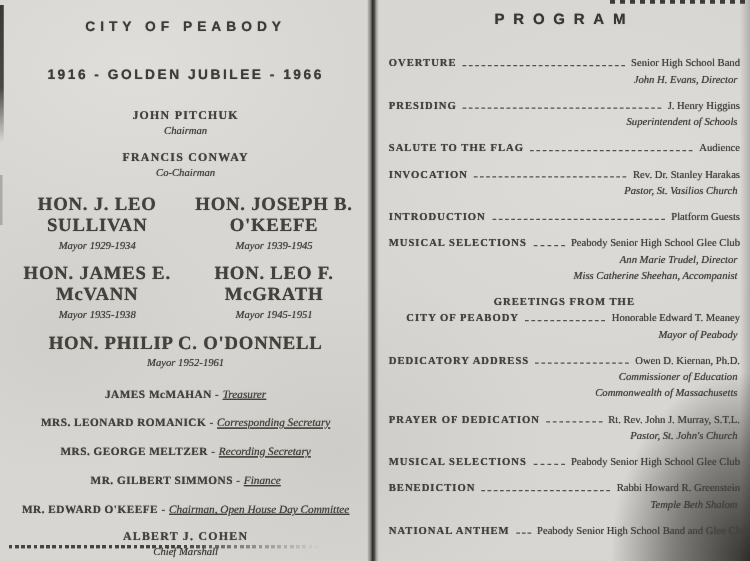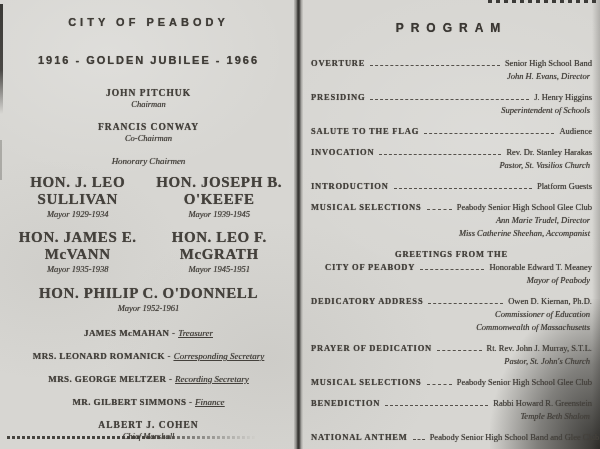--- a/index.html
+++ b/index.html
@@ -68,21 +68,21 @@
   .mayor .m-term{font-size:8.5px;font-style:italic;margin-top:1px;}
   .mayor-center{margin-top:11px;}
   .committee{margin-top:15px;}
   .committee-item{font-size:9px;margin-bottom:13px;letter-spacing:.4px;}
   .c-name{font-weight:bold;}
   .c-role{font-style:italic;letter-spacing:0;text-decoration:underline;}
   .marshall{margin-top:3px;}
 
   
   .right-page{
-    position:absolute;left:311px;top:0;width:281px;height:449px;box-sizing:border-box;padding-top:21px;
+    position:absolute;left:311px;top:0;width:281px;height:449px;box-sizing:border-box;padding-top:8px;
   }
   .rp-title{font-family:"Liberation Sans","DejaVu Sans",sans-serif;text-align:center;font-weight:bold;font-size:12px;letter-spacing:7px;color:#3a3733;margin-bottom:22px;}
   .prog-item{margin-bottom:8px;font-size:8.5px;line-height:13px;}
   .prog-row{display:flex;align-items:baseline;}
   .prog-label,.prog-label-solo{font-weight:bold;letter-spacing:.8px;font-size:8.5px;white-space:nowrap;text-align:center;}
   .prog-label-solo + .prog-row .prog-label{padding-left:14px;}
   .leader{flex:1;border-bottom:1.2px dashed #55514b;margin:0 5px 3px 5px;min-width:12px;}
   .prog-value{white-space:nowrap;}
   .prog-subs{text-align:right;font-style:italic;padding-right:2px;}
 </style>
@@ -108,21 +108,20 @@
         <div class="o-name">JOHN PITCHUK</div>
         <div class="o-role">Chairman</div>
       </div>
 
       <div class="official">
         <div class="o-name">FRANCIS CONWAY</div>
         <div class="o-role">Co-Chairman</div>
       </div>
     </div>
 
-  <div class="honorary-heading">Honorary Chairmen</div>
 
   <div class="mayors-grid">
 
       <div class="mayor">
         <div class="m-name">HON. J. LEO SULLIVAN</div>
         <div class="m-term">Mayor 1929-1934</div>
       </div>
 
       <div class="mayor">
         <div class="m-name">HON. JOSEPH B. O'KEEFE</div>
@@ -148,20 +147,21 @@
   <div class="committee">
 
       <div class="committee-item"><span class="c-name">JAMES McMAHAN</span><span class="c-dash"> <span>-</span> </span><span class="c-role">Treasurer</span></div>
 
       <div class="committee-item"><span class="c-name">MRS. LEONARD ROMANICK</span><span class="c-dash"> <span>-</span> </span><span class="c-role">Corresponding Secretary</span></div>
 
       <div class="committee-item"><span class="c-name">MRS. GEORGE MELTZER</span><span class="c-dash"> <span>-</span> </span><span class="c-role">Recording Secretary</span></div>
 
       <div class="committee-item"><span class="c-name">MR. GILBERT SIMMONS</span><span class="c-dash"> <span>-</span> </span><span class="c-role">Finance</span></div>
 
+      <div class="committee-item"><span class="c-name">MR. EDWARD O'KEEFE</span><span class="c-dash"> <span>-</span> </span><span class="c-role">Chairman, Open House Day Committee</span></div>
     </div>
 
   <div class="official marshall">
     <div class="o-name">ALBERT J. COHEN</div>
     <div class="o-role">Chief Marshall</div>
   </div>
 </div>
 
 <div class="right-page ink">
   <div class="rp-title">PROGRAM</div>

